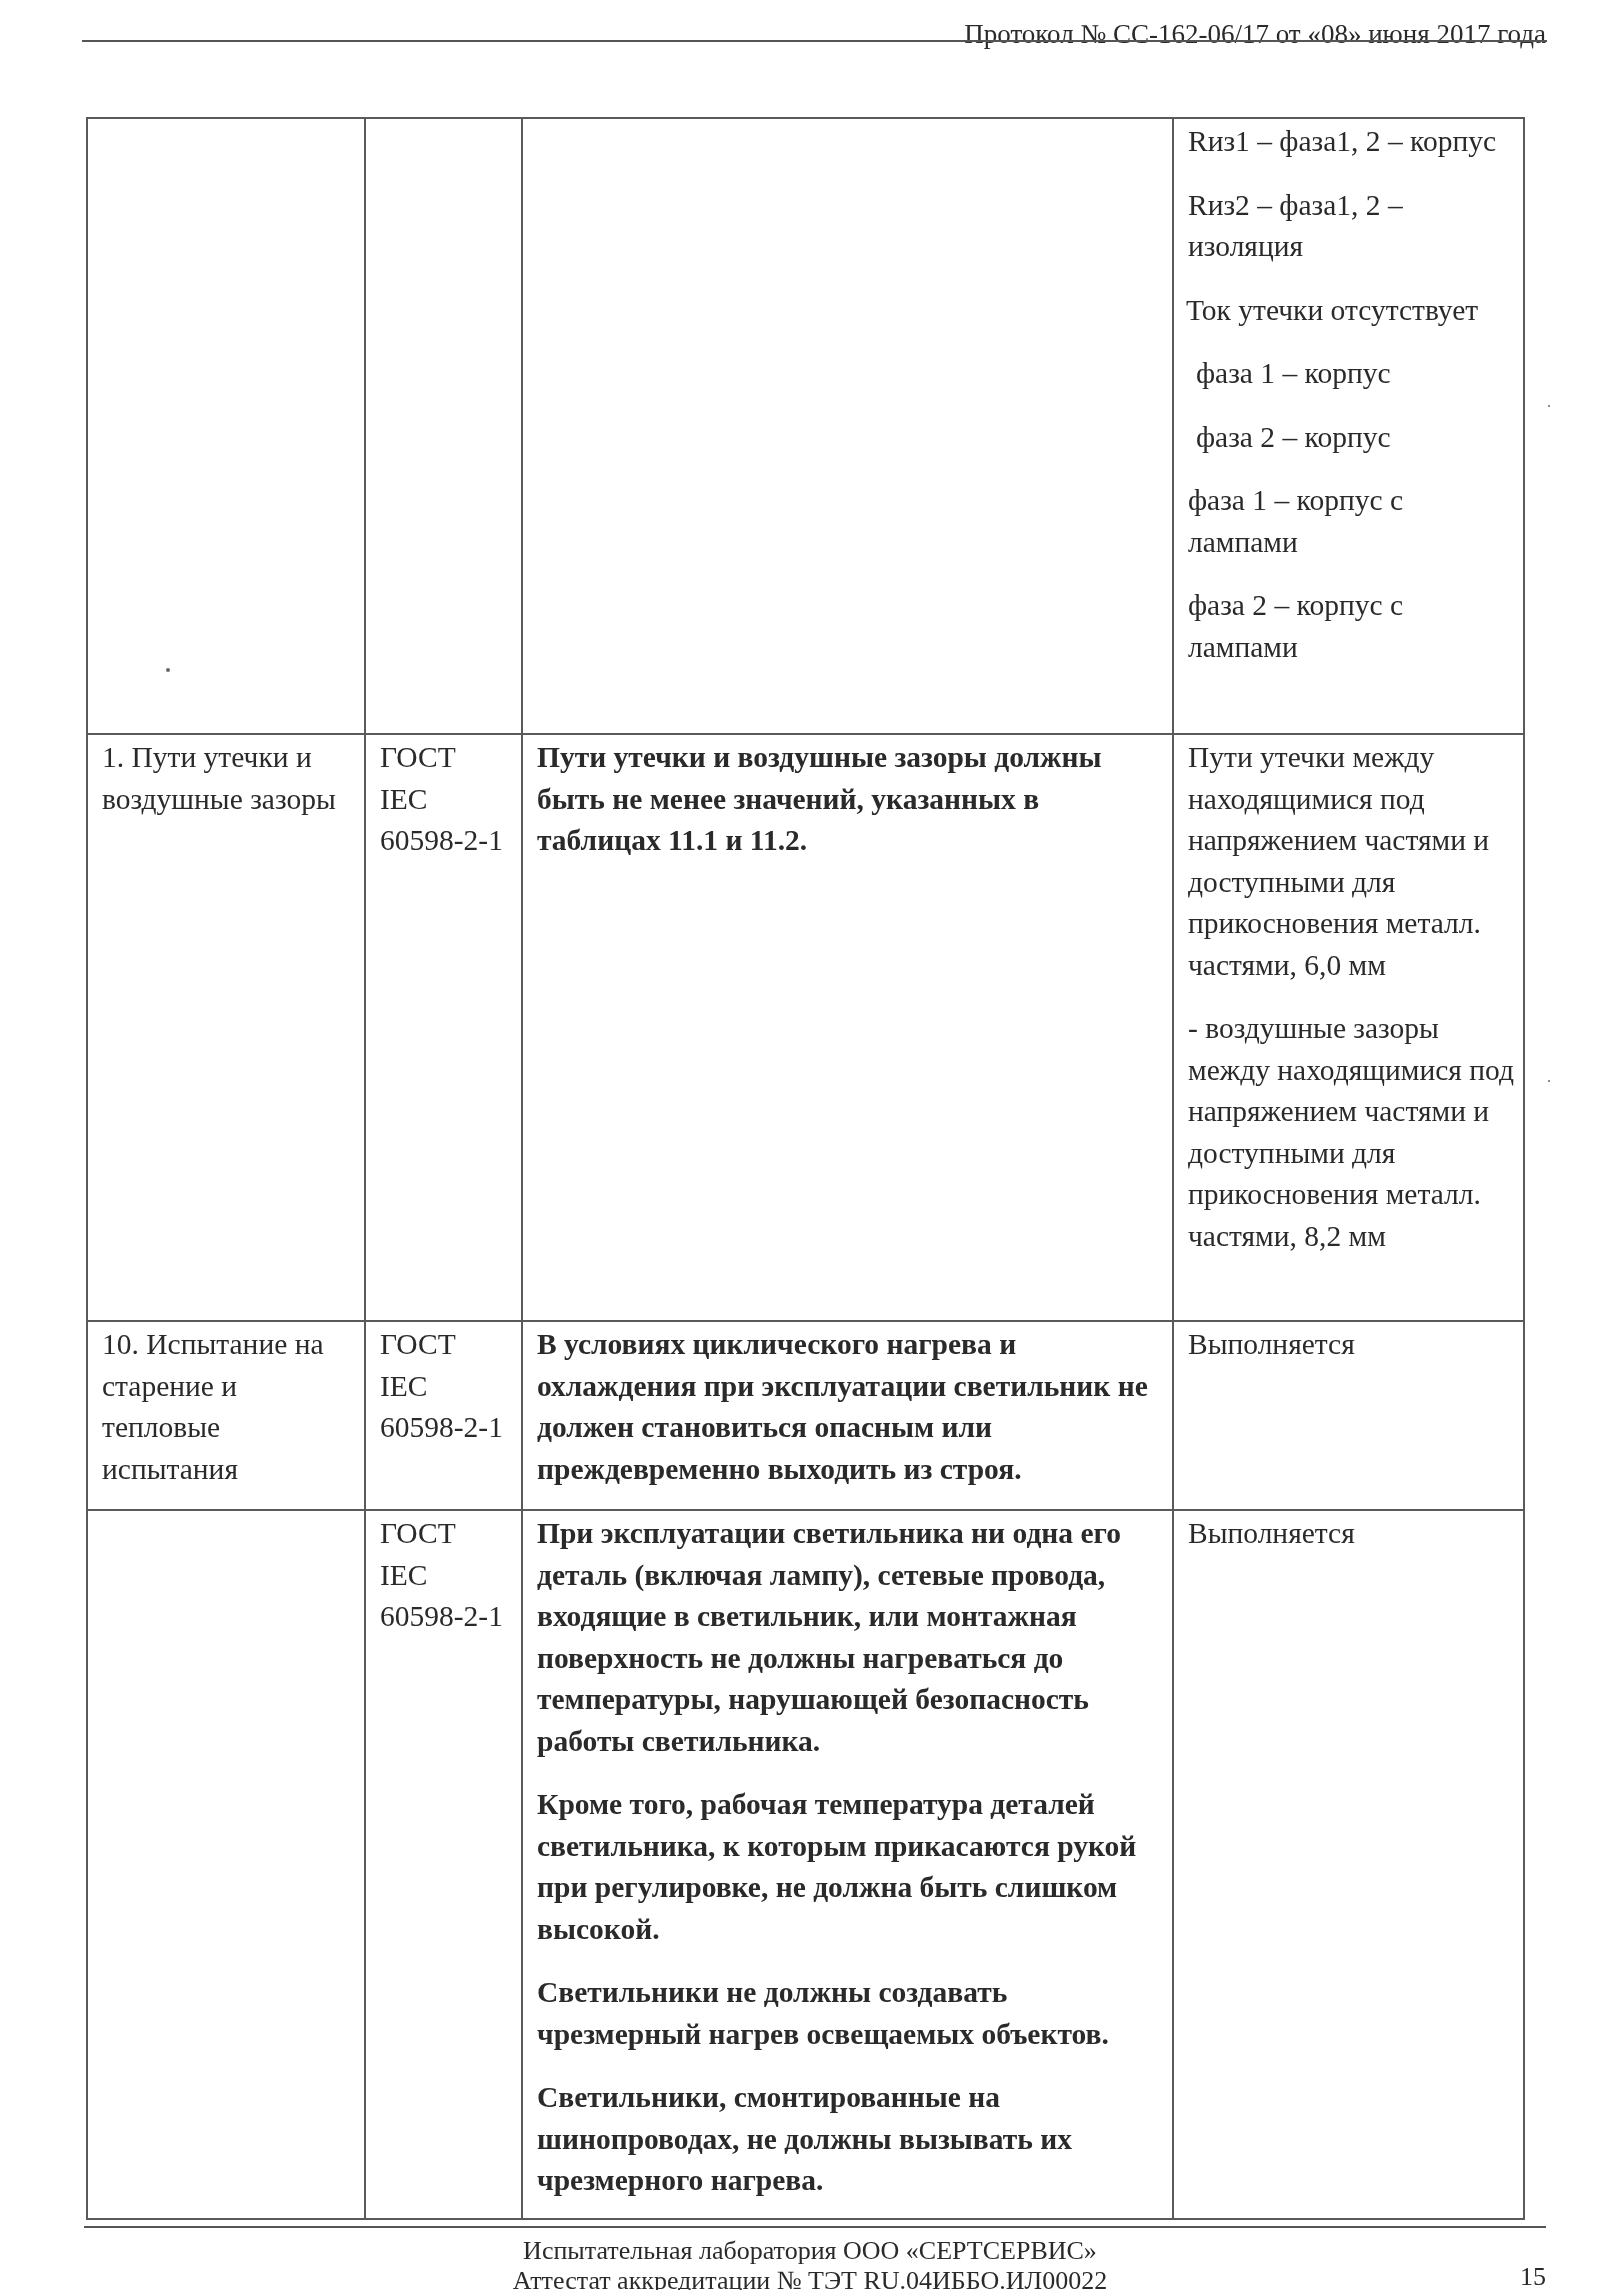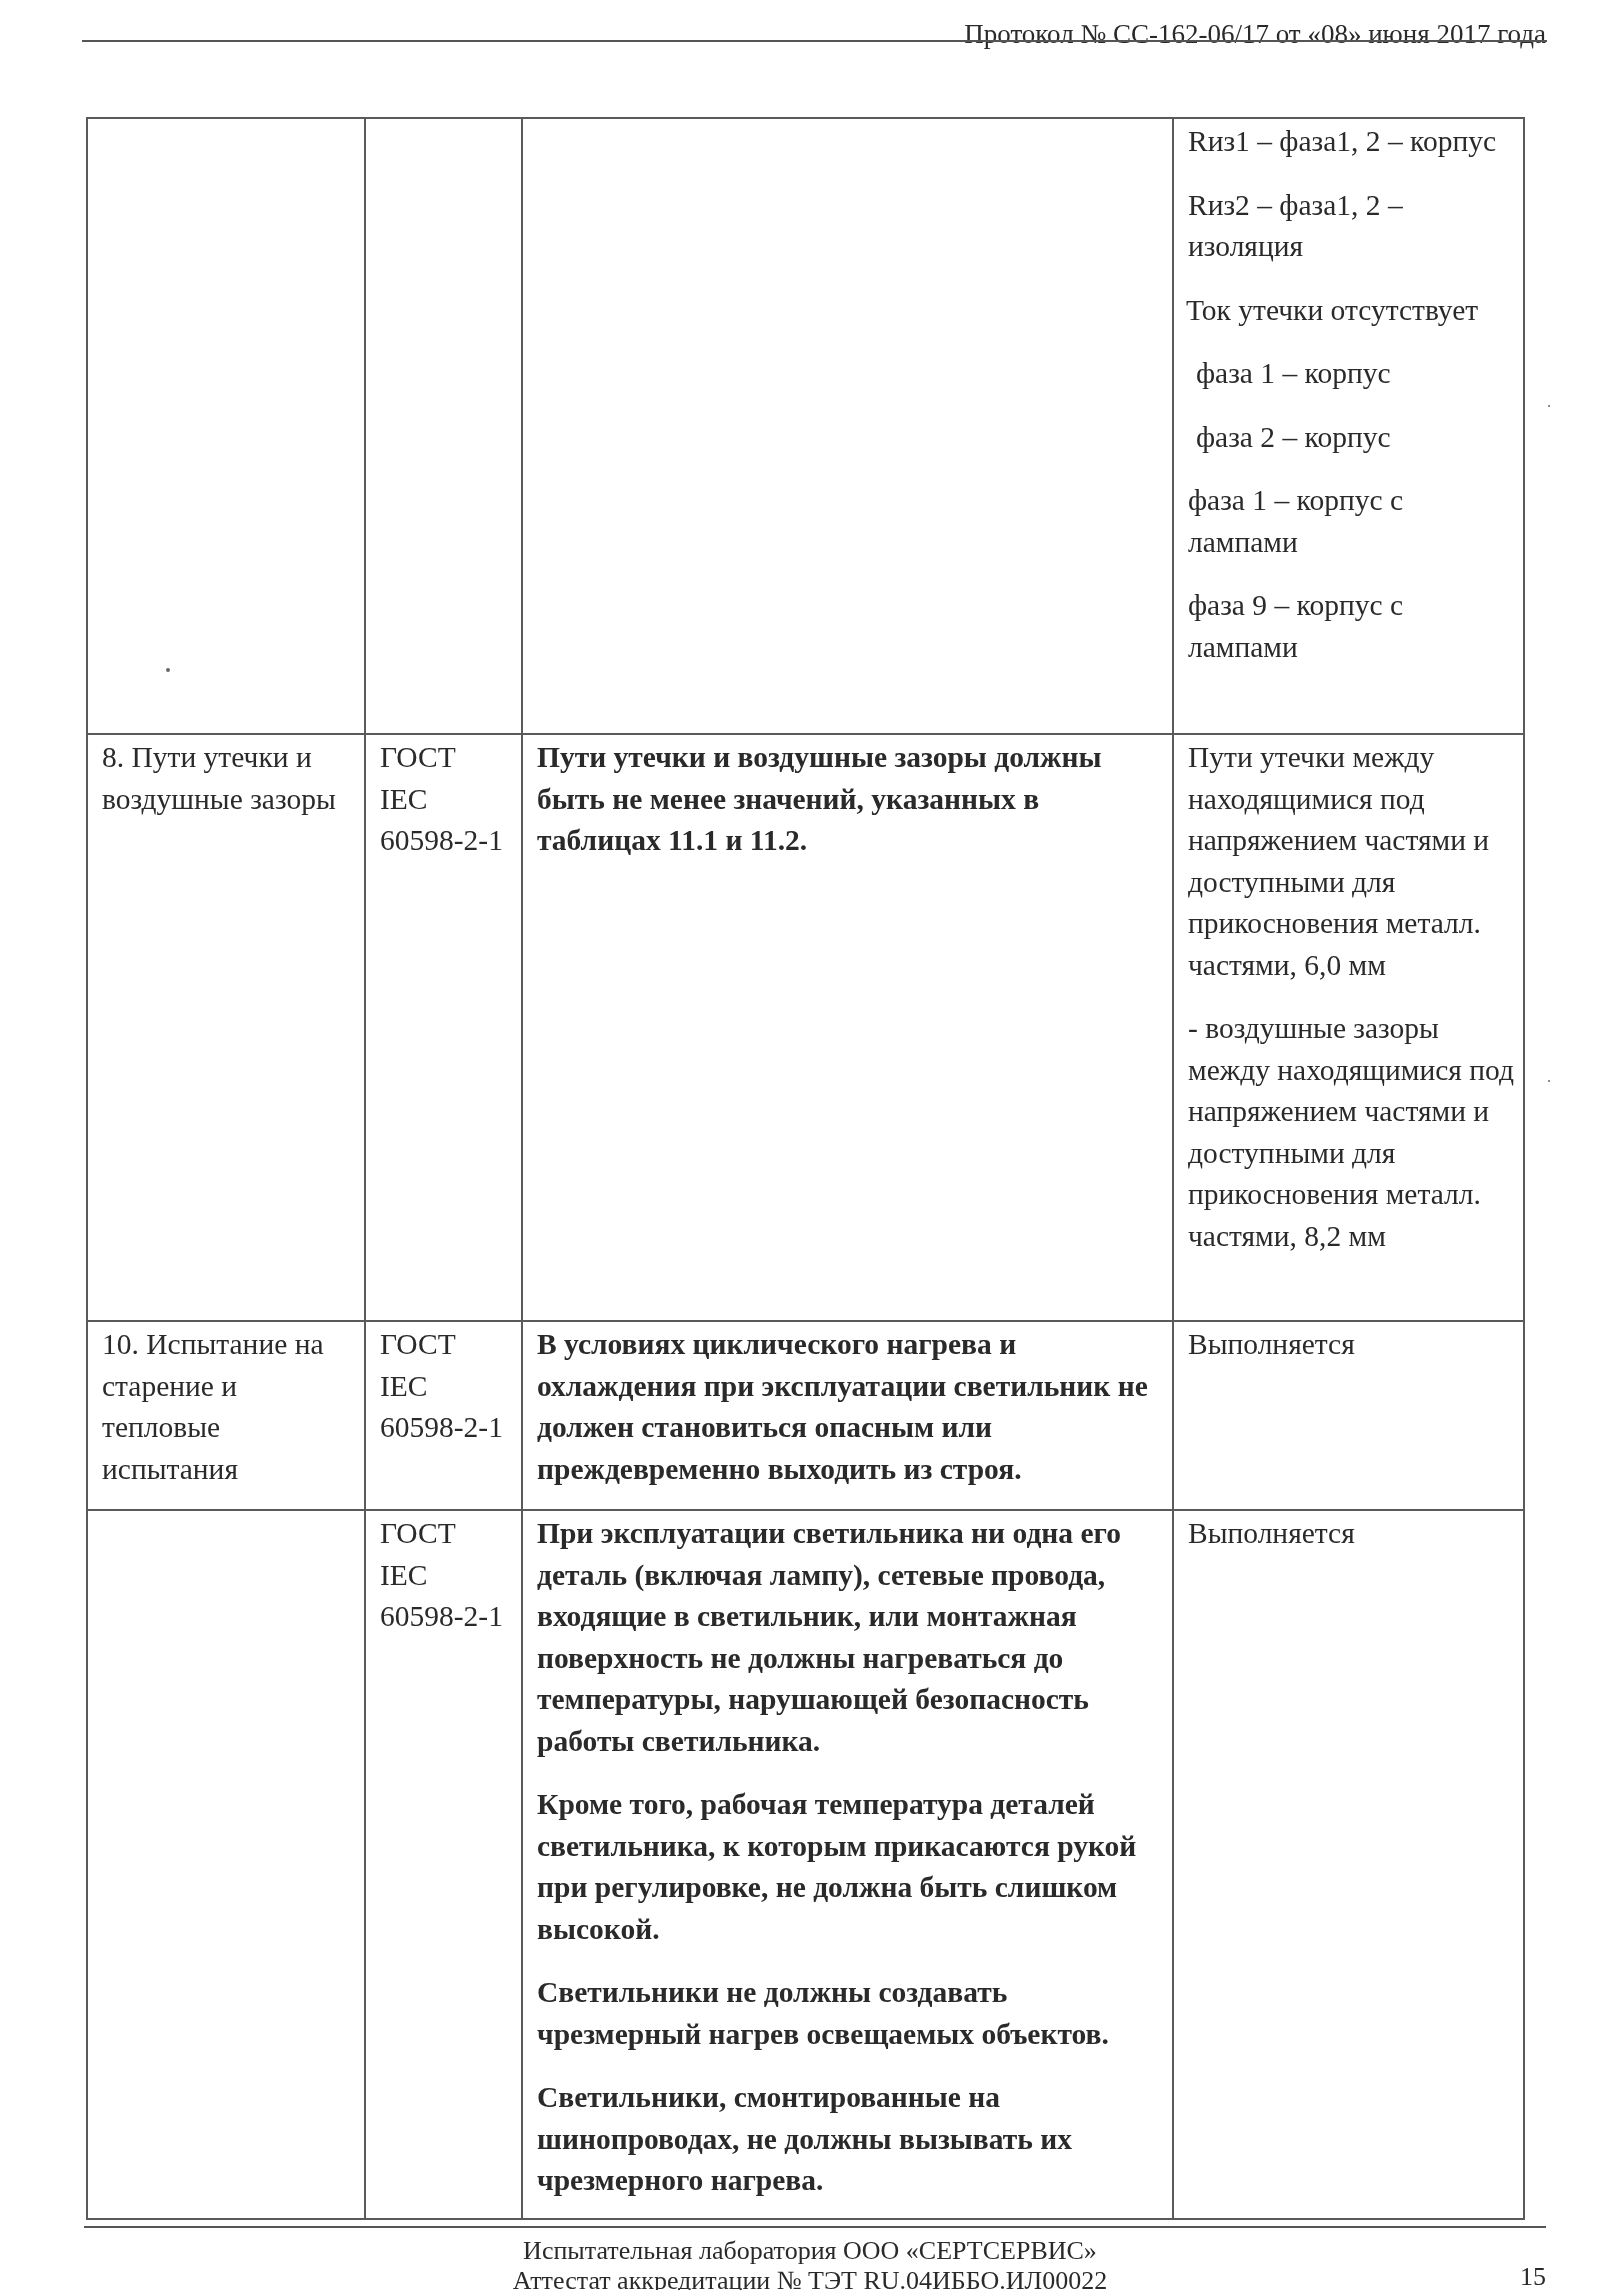--- a/index.html
+++ b/index.html
@@ -35,26 +35,26 @@
       <td class="c1"></td>
       <td class="c2"></td>
       <td class="c3"></td>
       <td class="c4">
         <div class="p">Rиз1 – фаза1, 2 – корпус</div>
         <div class="p">Rиз2 – фаза1, 2 – изоляция</div>
         <div class="p" style="white-space:nowrap;margin-left:-2px;">Ток утечки отсутствует</div>
         <div class="p indent">фаза 1 – корпус</div>
         <div class="p indent">фаза 2 – корпус</div>
         <div class="p">фаза 1 – корпус с лампами</div>
-        <div class="p">фаза 9 – корпус с лампами</div>
+        <div class="p">фаза 2 – корпус с лампами</div>
       </td>
     </tr>
 
     <tr style="height:587px;">
-      <td class="c1">8. Пути утечки и воздушные зазоры</td>
+      <td class="c1">1. Пути утечки и воздушные зазоры</td>
       <td class="c2">
         <div>ГОСТ</div>
         <div>IEC</div>
         <div>60598-2-1</div>
       </td>
       <td class="c3">
         <div class="p">Пути утечки и воздушные зазоры должны быть не менее значений, указанных в таблицах 11.1 и 11.2.</div>
       </td>
       <td class="c4">
         <div class="p">Пути утечки между находящимися под напряжением частями и доступными для прикосновения металл. частями, 6,0 мм</div>

